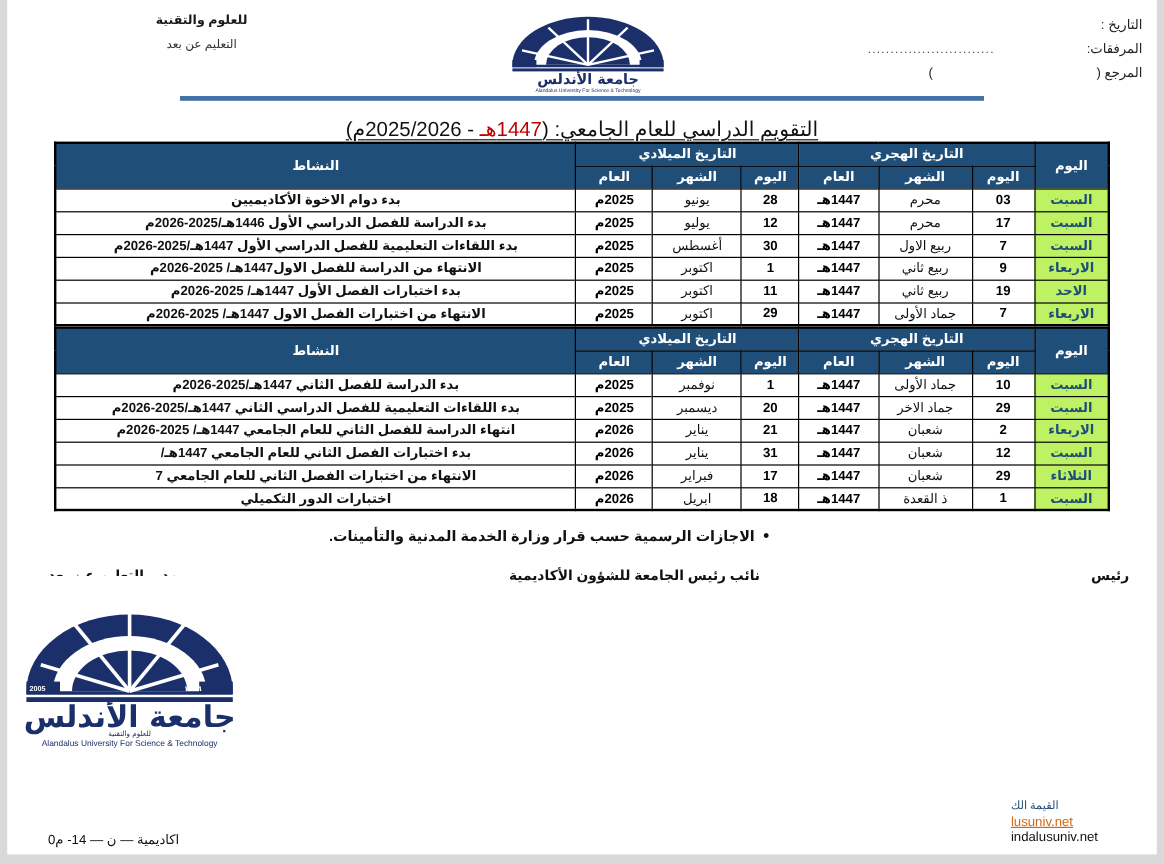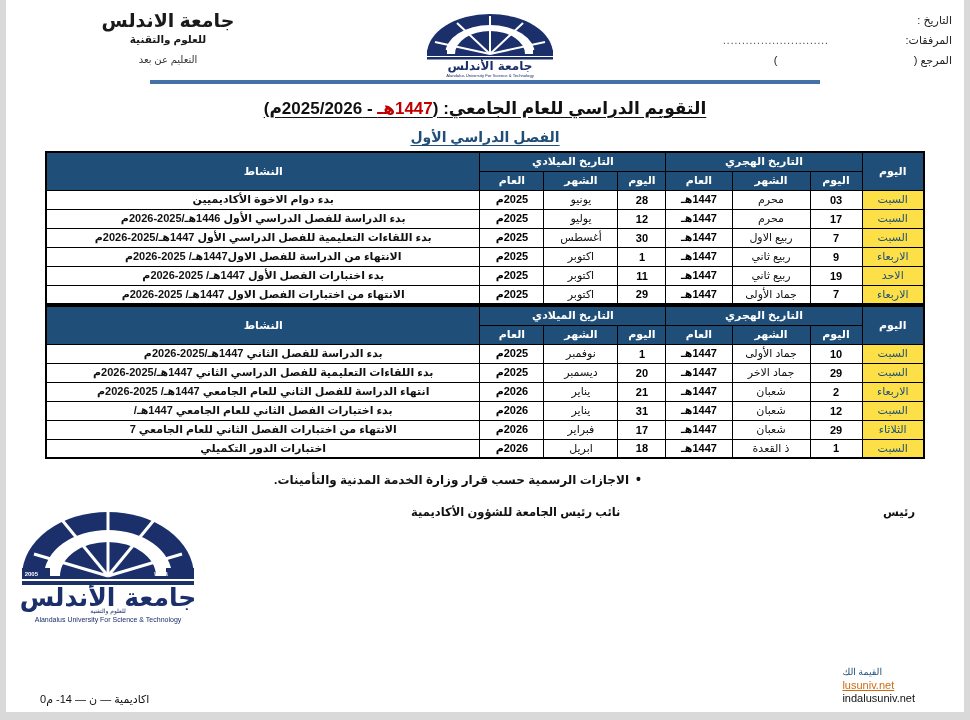--- a/index.html
+++ b/index.html
@@ -101,21 +101,21 @@
   .logo {
     position: relative;
     width: 150px;
     height: 68px;
   }
   .logo svg { display: block; }
   
   .doc-title {
     text-align: center;
     font-size: 17px;
-    font-weight: bold;
+    font-weight: normal;
     color: #111;
     margin-top: 14px;
     text-decoration: underline;
     text-underline-offset: 3px;
   }
   .doc-title .hijri { color: #c00000; }
   .section-title {
     text-align: center;
     font-size: 14px;
     font-weight: bold;
@@ -146,23 +146,23 @@
     background: #1F4E79;
     color: #ffffff;
     font-weight: bold;
     border-color: #000;
   }
   th.h-activity { font-size: 18px; letter-spacing: 1px; }
   th.h-group { font-size: 12px; font-weight: bold; }
   th.h-day-main { font-size: 11px; }
   th.h-sub { font-size: 9.5px; font-weight: bold; }
   td.c-day {
-    background: #fde047;
+    background: #bef264;
     color: #1F4E79;
-    font-weight: normal;
+    font-weight: bold;
     font-size: 10px;
   }
   td.c-num { font-weight: bold; color: #000; font-size: 12px; }
   td.c-mon { color: #111; font-size: 10.5px; }
   td.c-year { font-weight: bold; color: #000; font-size: 11.5px; }
   td.c-act {
     text-align: right;
     font-size: 10.5px;
     font-weight: bold;
     color: #111;
@@ -189,21 +189,21 @@
   }
   .note li::before {
     content: "\2022";
     margin-left: 7px;
     font-size: 14px;
   }
   .signatures {
     display: flex;
     flex-direction: row-reverse;
     justify-content: space-between;
-    padding: 18px 55px 0 40px;
+    padding: 18px 29px 0 40px;
     font-size: 11.5px;
     font-weight: bold;
     color: #111;
   }
   .sign-item { text-align: center; }
   .footer-bottom {
     position: absolute;
     left: 0; right: 0;
     bottom: 14px;
     display: flex;
@@ -250,21 +250,20 @@
   .edge-r { right: 0; }
 </style>
 </head>
 <body>
 
 <div id="page">
 
   <div class="letterhead">
 
     <div class="lh-right">
-      <div class="lh-uni-name">جامعة الاندلس</div>
       <div class="lh-uni-sub">للعلوم والتقنية</div>
       <div class="lh-uni-unit">التعليم عن بعد</div>
     </div>
 
     <div class="lh-center">
       <div class="logo">
         <svg width="150" height="68" viewBox="0 0 150 68" aria-hidden="true">
           <g>
             <path d="M12 44 A63 40 0 0 1 138 44 L138 46 L12 46 Z" fill="#1b2f6b"></path>
             <path d="M30 44 A45 29 0 0 1 120 44 Z" fill="#ffffff"></path>
@@ -300,21 +299,20 @@
       </div>
     </div>
   </div>
 
   <div class="rule-blue"></div>
 
   <div class="doc-title">
     <span>التقويم الدراسي للعام الجامعي: </span><span>(</span><span class="hijri">1447هـ</span><span> - </span><span>2025/2026م</span><span>)</span>
   </div>
 
-  <div class="section-title">الفصل الدراسي الأول</div>
   <div class="tbl-wrap">
     <table class="cal">
       <colgroup>
         <col class="w-day">
           <col class="w-hd">
           <col class="w-hm">
           <col class="w-hy">
         <col class="w-gd">
           <col class="w-gm">
           <col class="w-gy">

